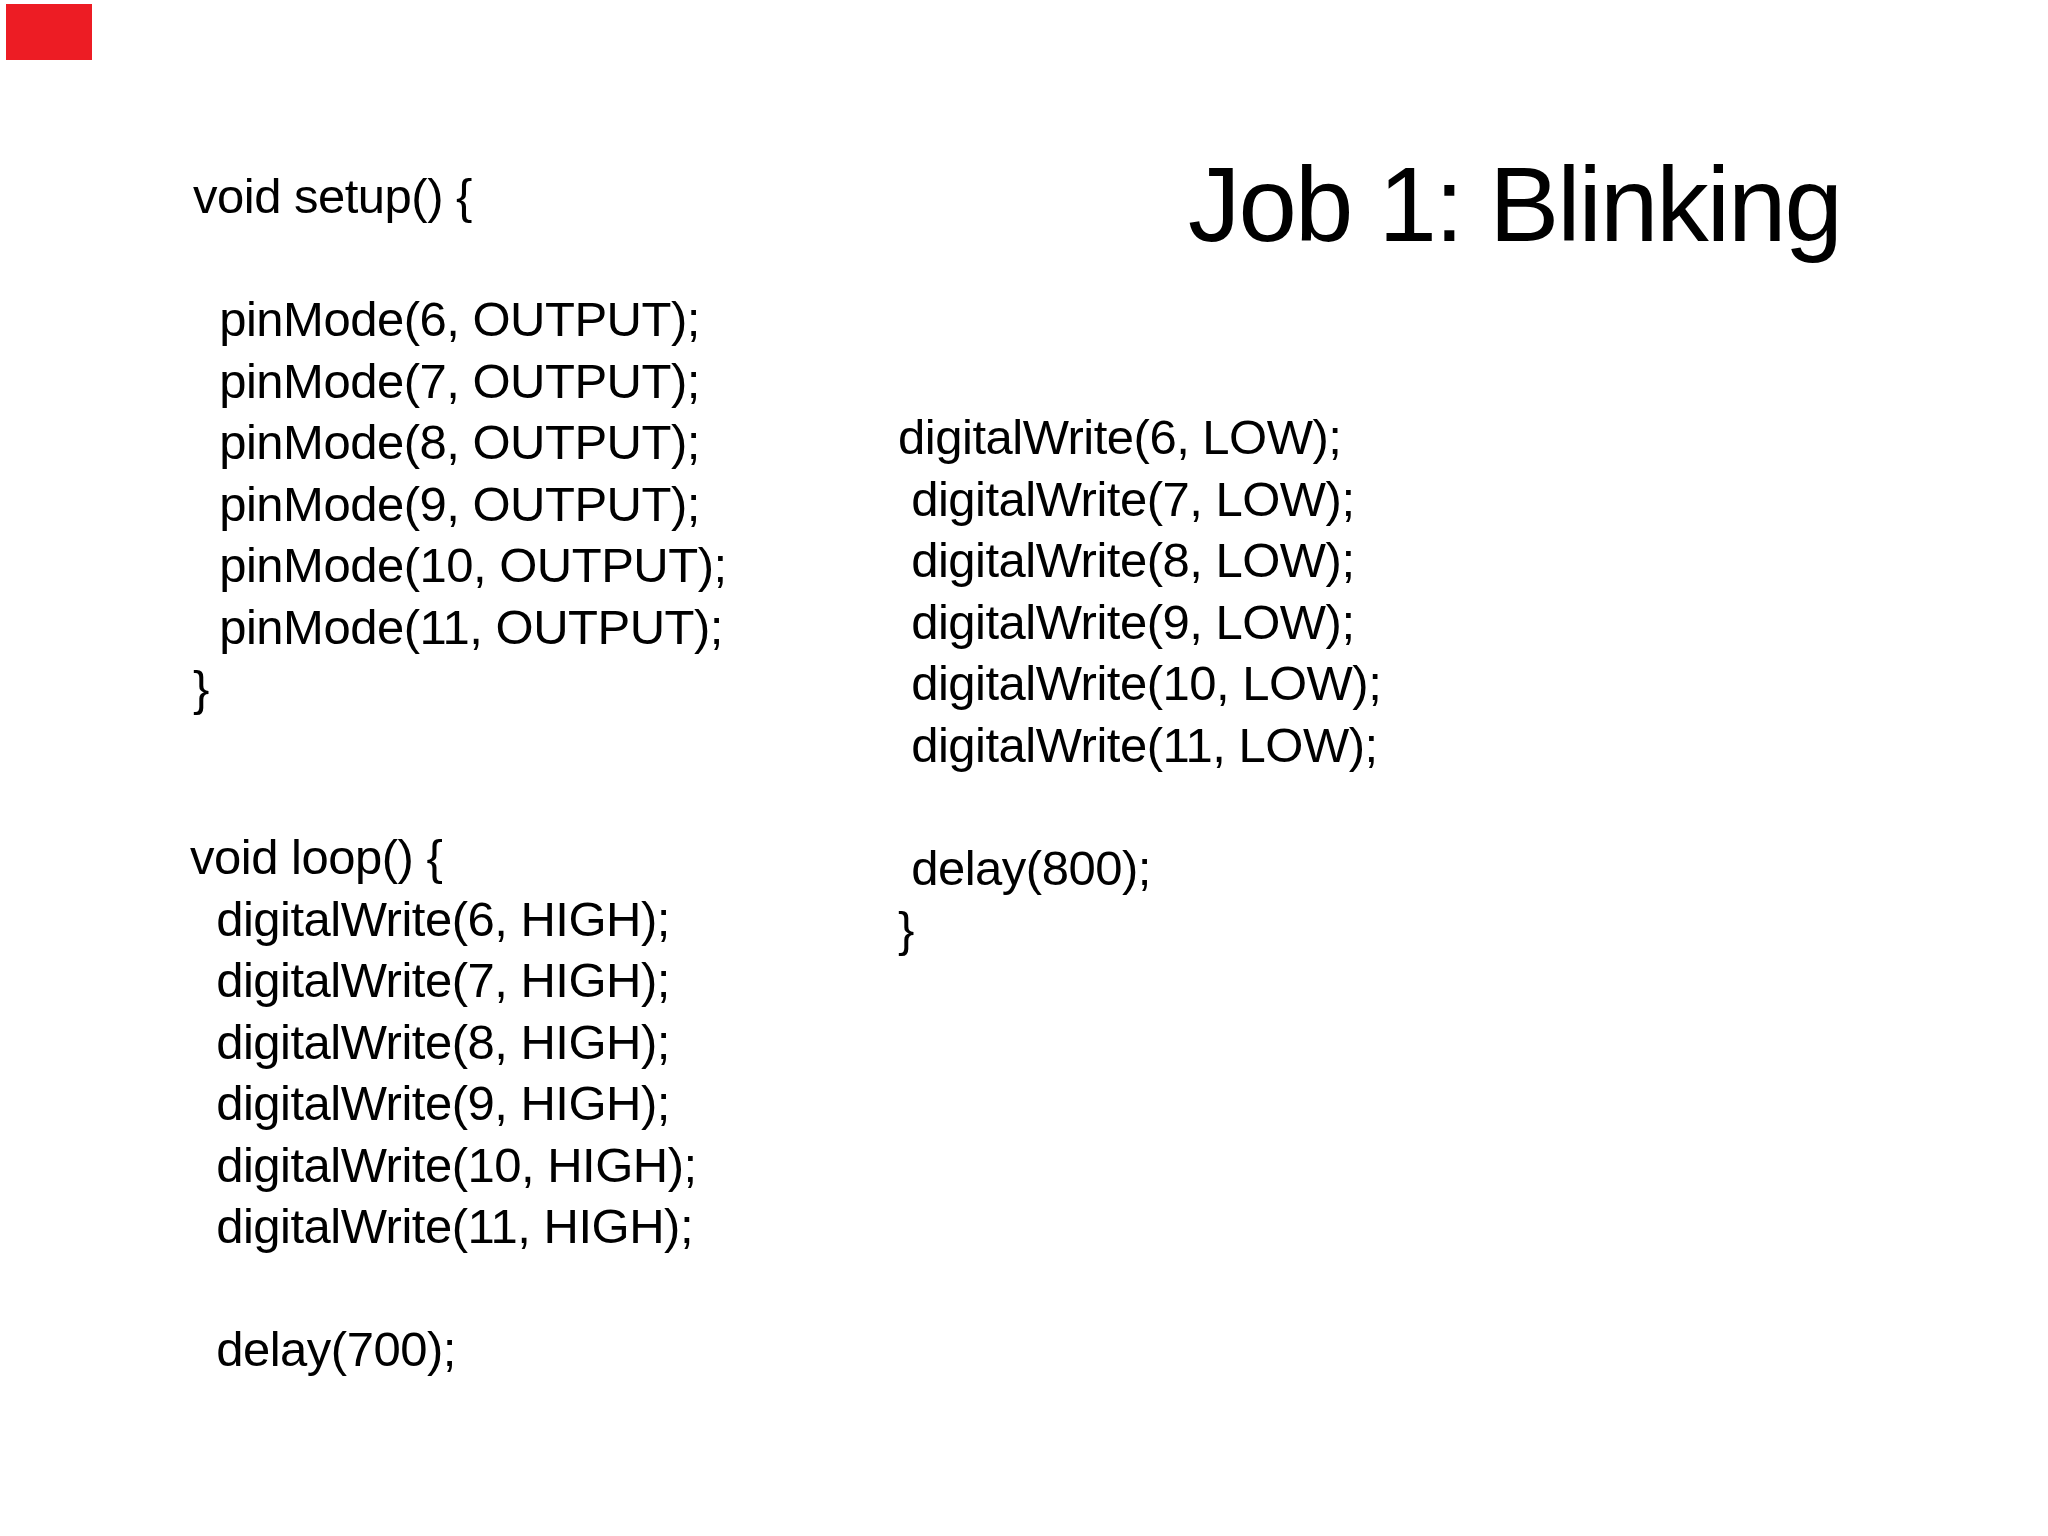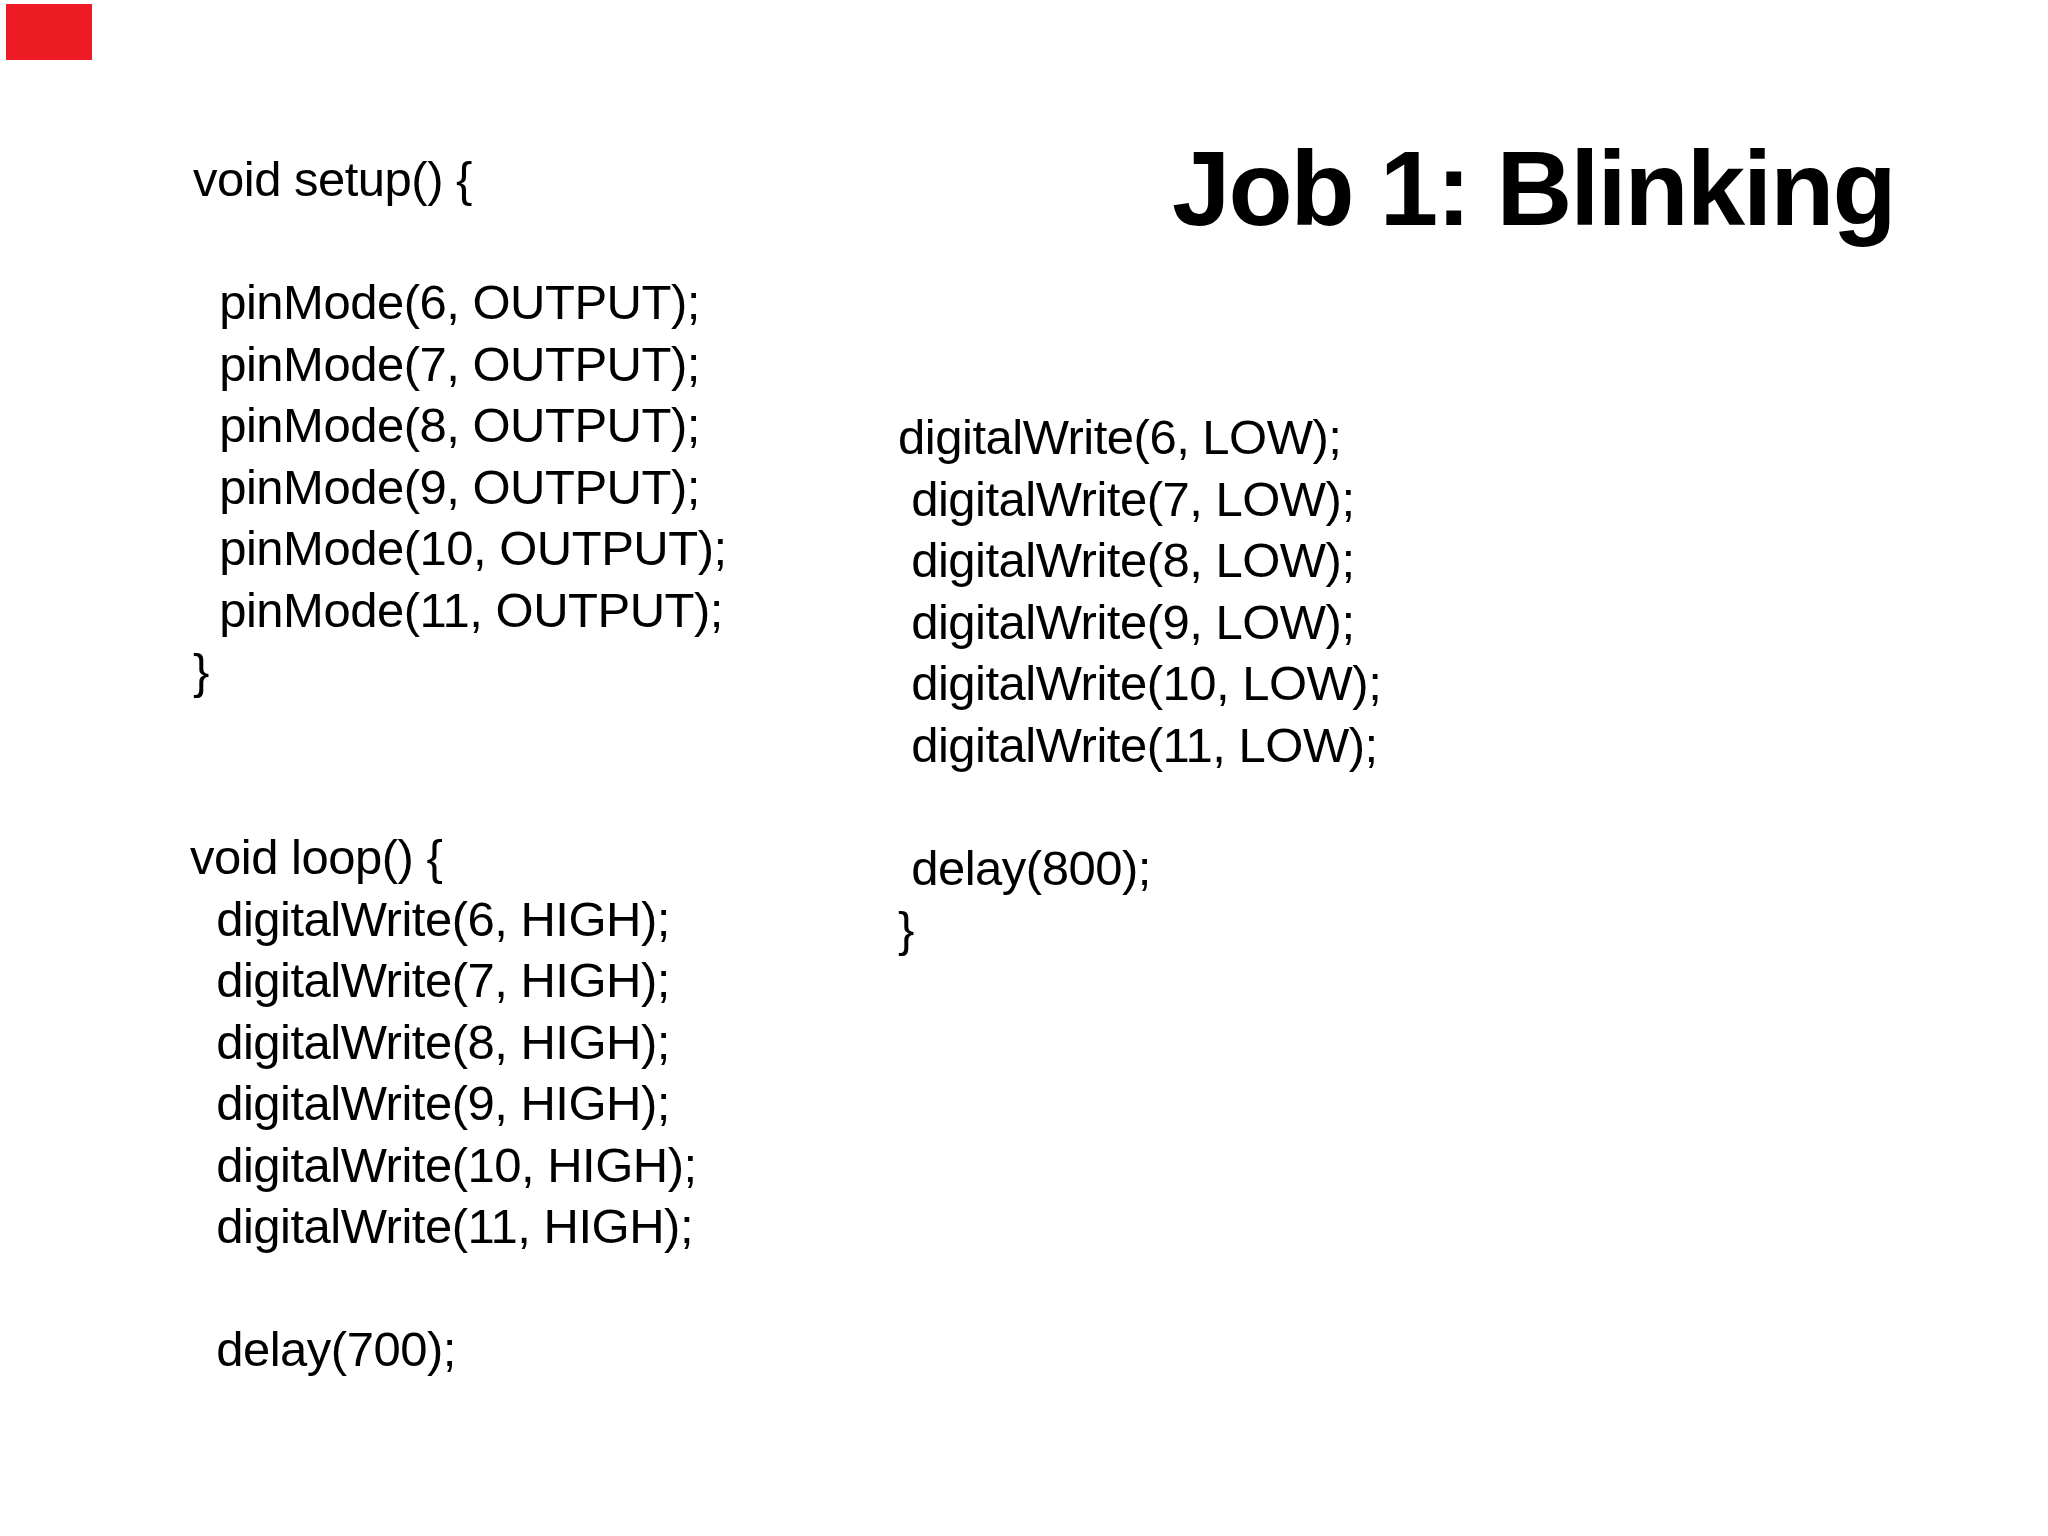--- a/index.html
+++ b/index.html
@@ -20,43 +20,43 @@
     left: 6px;
     top: 4px;
     width: 86px;
     height: 56px;
     background: #ed1c24;
   }
   .title {
     position: absolute;
     left: 1172px;
     top: 136px;
-    margin: 0;
+    margin: 16px;
     font-size: 105px;
-    font-weight: 700;
+    font-weight: 400;
     letter-spacing: -2px;
     line-height: 1;
     color: #000000;
     white-space: nowrap;
     text-align: center;
   }
   .code {
     position: absolute;
     margin: 0;
     font-family: "Liberation Sans", sans-serif;
     font-size: 49px;
     font-weight: 400;
     line-height: 61.5px;
     letter-spacing: -0.5px;
     color: #000000;
     white-space: pre;
   }
   .block-setup {
     left: 193px;
-    top: 149px;
+    top: 166px;
   }
   .block-loop {
     left: 190px;
     top: 827px;
   }
   .block-loop-end {
     left: 885px;
     top: 407px;
   }
 </style>

